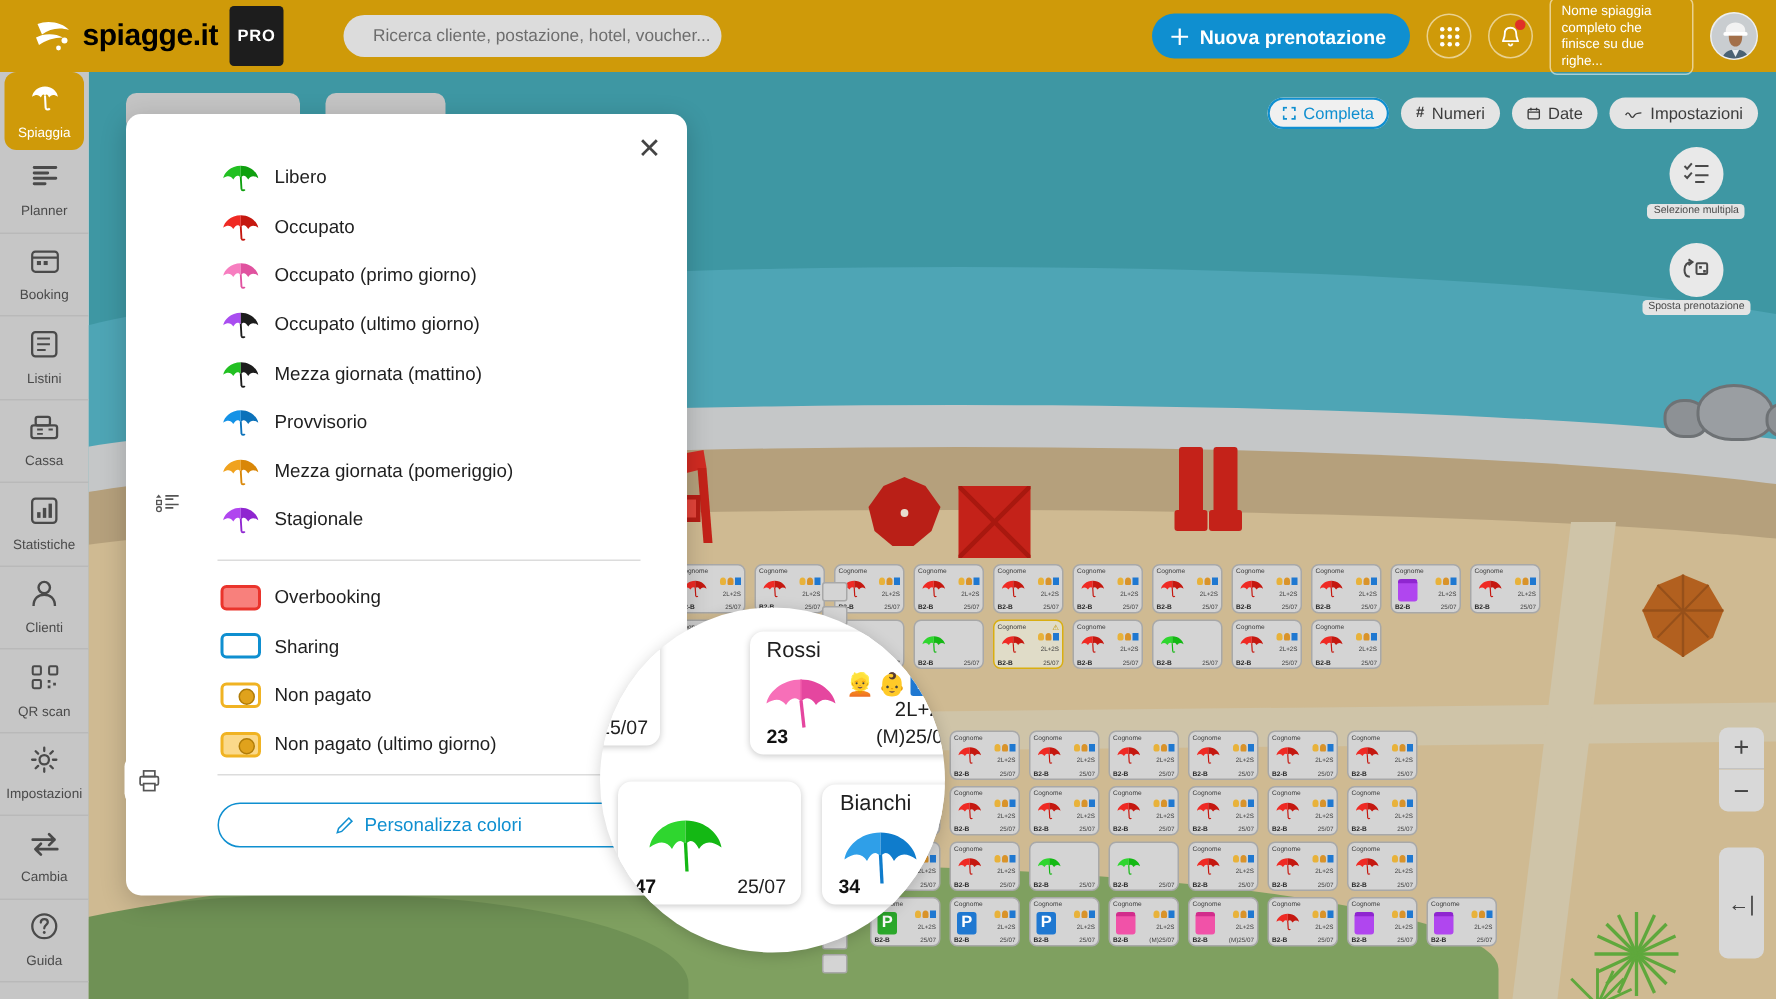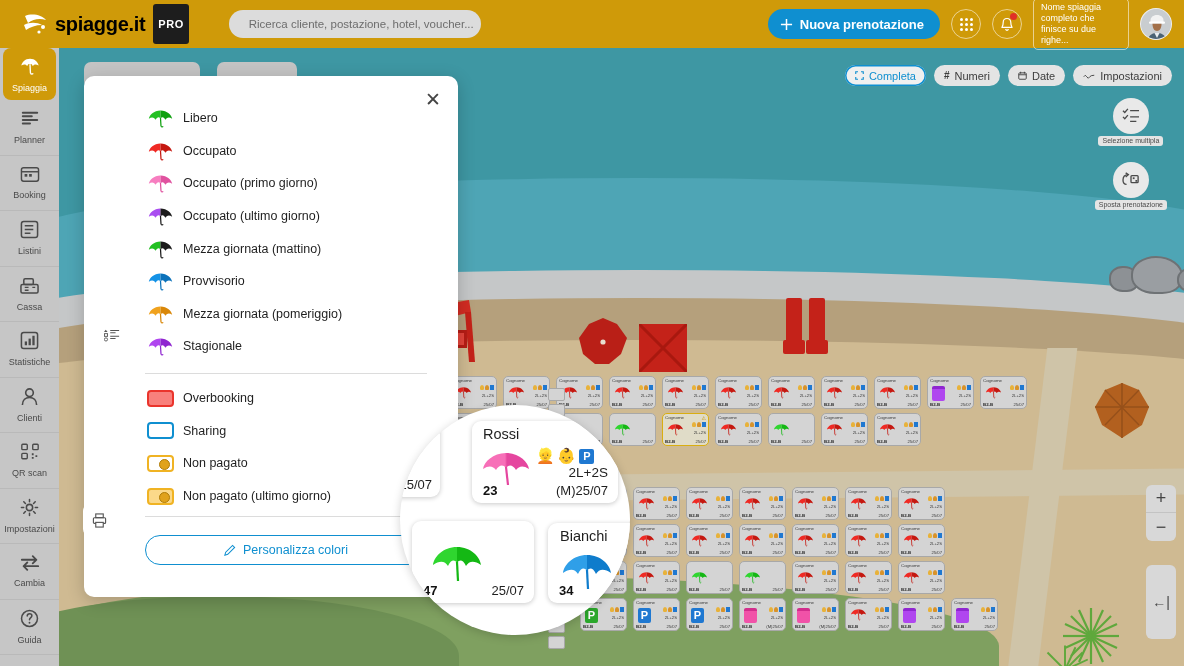--- a/index.html
+++ b/index.html
@@ -1212,21 +1212,21 @@
       <span>Personalizza colori</span>
     </div>
   </div>
 
   <div class="magnifier">
 
     <div class="mag-card" style="left:-42px;top:16px;width:82px;height:76px;">
       <div class="mdate" style="bottom:5px;right:8px;">25/07</div>
     </div>
 
-    <div class="mag-card" style="left:72px;top:16px;width:146px;height:82px;text-decoration:underline;">
+    <div class="mag-card" style="left:100px;top:16px;width:146px;height:82px;text-decoration:underline;">
       <div class="mname" style="left:11px;">Rossi</div>
       <svg style="position:absolute;left:10px;top:24px;" width="48" height="42" viewBox="0 0 48 42">
         <path d="M24 8 C11 8 2 17 1 24 C7 20 11 21 14 25 C17 20 21 19 24 23 Z" fill="#f76fb8"></path>
         <path d="M24 8 C37 8 46 17 47 24 C41 20 37 21 34 25 C31 20 27 19 24 23 Z" fill="#e5469f"></path>
         <path d="M24 8 L24 23" stroke="#f05aaa" stroke-width="1"></path>
         <path d="M24 22 L26 40" stroke="#e5469f" stroke-width="2.2" fill="none"></path>
       </svg>
       <div class="mico" style="left:64px;top:26px;">
         <span style="font-size:15px;">👱</span>
         <span style="font-size:15px;">👶</span>

